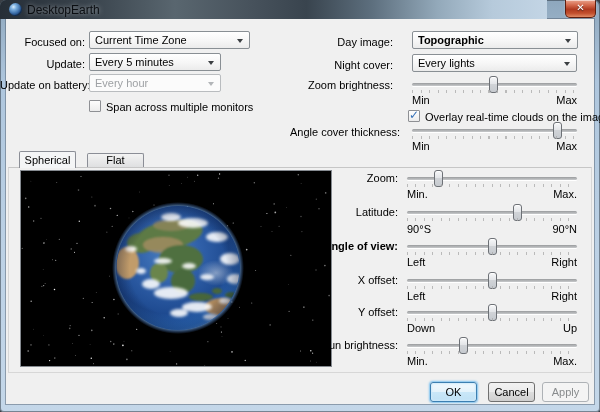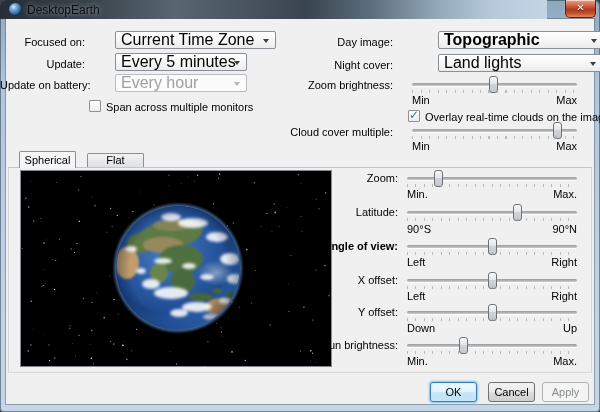--- a/index.html
+++ b/index.html
@@ -18,21 +18,21 @@
     border:1px solid #5e1d0e; border-top:none; box-shadow:inset 0 1px 0 rgba(255,255,255,.55), 0 0 2px rgba(255,255,255,.4);
     color:#fff; font-size:10px; font-weight:bold; text-align:center; line-height:16px; text-shadow:0 1px 1px rgba(0,0,0,.6); cursor:default; }
   .client { position:absolute; left:6px; top:19px; width:588px; height:385px; background:#f0f0f0; box-shadow:0 0 0 1px rgba(70,85,100,.45); }
   .content { position:absolute; left:0; top:0; width:600px; height:412px; font-size:11px; color:#000; }
 
   .lbl { position:absolute; white-space:nowrap; color:#000; }
   .lbl.r { text-align:right; }
 
   .combo { position:absolute; height:18px; border:1px solid #898f94; border-radius:2px;
     background:linear-gradient(180deg,#ffffff 0%,#f6f6f6 55%,#ebebeb 100%);
-    font-size:16px; line-height:16px; padding-left:5px; color:#000; cursor:default;margin-left:26px; }
+    font-size:11px; line-height:16px; padding-left:5px; color:#000; cursor:default; }
   .combo .arrow { position:absolute; right:6px; top:7px; width:0; height:0;
     border-left:3.5px solid transparent; border-right:3.5px solid transparent; border-top:4px solid #3b3f42; }
   .combo.disabled { border-color:#b9bcbf; background:#fbfbfb; color:#9ea1a4; }
   .combo.disabled .arrow { border-top-color:#b2b5b8; }
 
   .checkbox { position:absolute; width:12px; height:12px; border:1px solid #8e9094; border-radius:1px;
     background:linear-gradient(180deg,#fdfdfd,#ececec); }
   .checkbox .mark { position:absolute; left:0px; top:-3px; font-size:12px; font-weight:bold; color:#3570b8; }
 
   .track { position:absolute; height:3px; border-radius:2px; background:linear-gradient(180deg,#999b9d,#c8cacc);
@@ -96,38 +96,38 @@
     <div class="lbl" style="left:106px;top:101px;">Span across multiple monitors</div>
 
     <div class="lbl r" style="left:290px;top:36px;width:103px;">Day image:</div>
     <div class="combo" style="left:412px;top:31px;width:166px;font-weight:bold;">
       <span>Topographic</span>
       <span class="arrow"></span>
     </div>
 
     <div class="lbl r" style="left:290px;top:59px;width:103px;">Night cover:</div>
     <div class="combo" style="left:412px;top:54px;width:165px;">
-      <span>Land lights</span>
+      <span>Every lights</span>
       <span class="arrow"></span>
     </div>
 
     <div class="lbl r" style="left:290px;top:79px;width:103px;">Zoom brightness:</div>
     <div class="track" style="left:412px;top:83px;width:165px;">
       <div class="thumb" style="left: calc(49% - 4px);"></div>
     </div>
     <div class="ticks" style="left:412px;top:90px;width:165px;"></div>
     <div class="lbl" style="left:412px;top:94px;">Min</div>
     <div class="lbl r" style="left:412px;top:94px;width:165px;">Max</div>
 
     <div class="checkbox" style="left:408px;top:110px;">
       <span class="mark">✓</span>
     </div>
     <div class="lbl" style="left:425px;top:111px;">Overlay real-time clouds on the image</div>
 
-    <div class="lbl r" style="left:290px;top:126px;width:103px;">Cloud cover multiple:</div>
+    <div class="lbl r" style="left:290px;top:126px;width:103px;">Angle cover thickness:</div>
     <div class="track" style="left:412px;top:129px;width:165px;">
       <div class="thumb" style="left: calc(88% - 4px);"></div>
     </div>
     <div class="ticks" style="left:412px;top:136px;width:165px;"></div>
     <div class="lbl" style="left:412px;top:140px;">Min</div>
     <div class="lbl r" style="left:412px;top:140px;width:165px;">Max</div>
 
     <div class="tab-frame"></div>
     <div class="tab active" style="left:19px;top:151px;width:57px;height:17px;line-height:16px;">Spherical</div>
     <div class="tab inactive" style="left:87px;top:153px;width:57px;height:14px;line-height:13px;">Flat</div>

